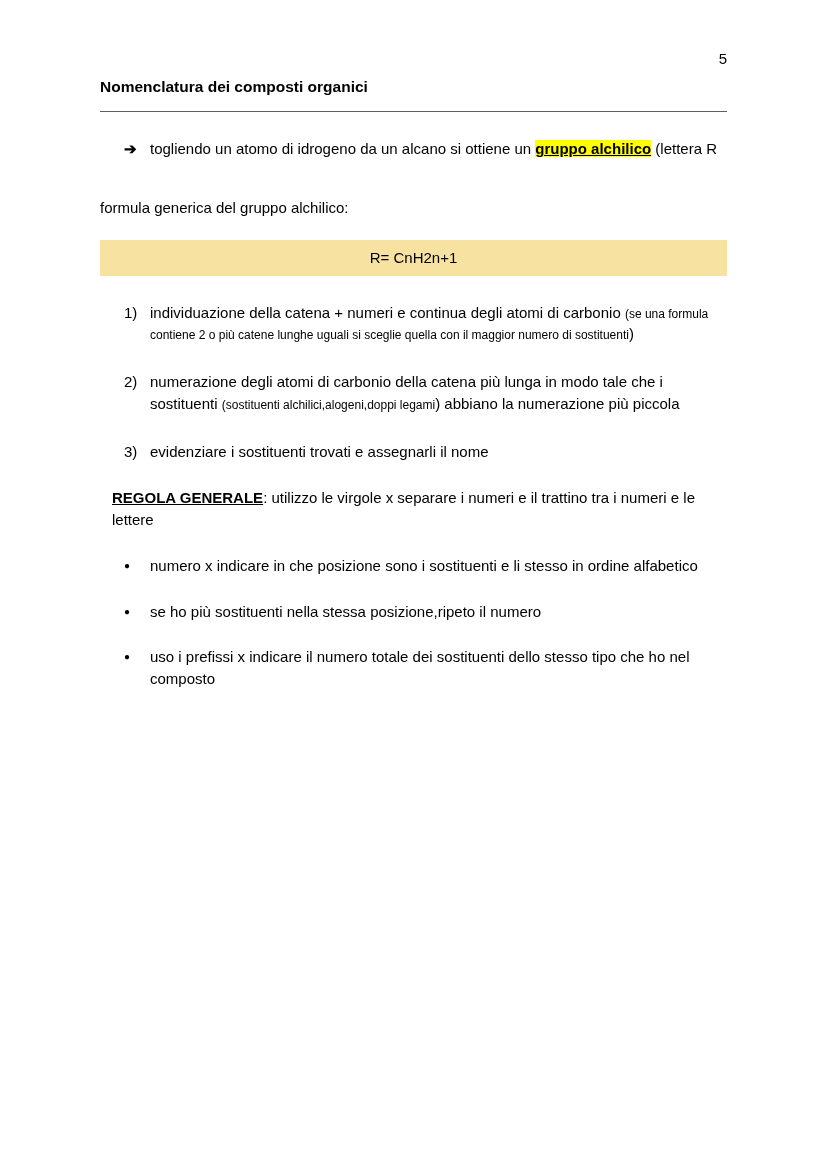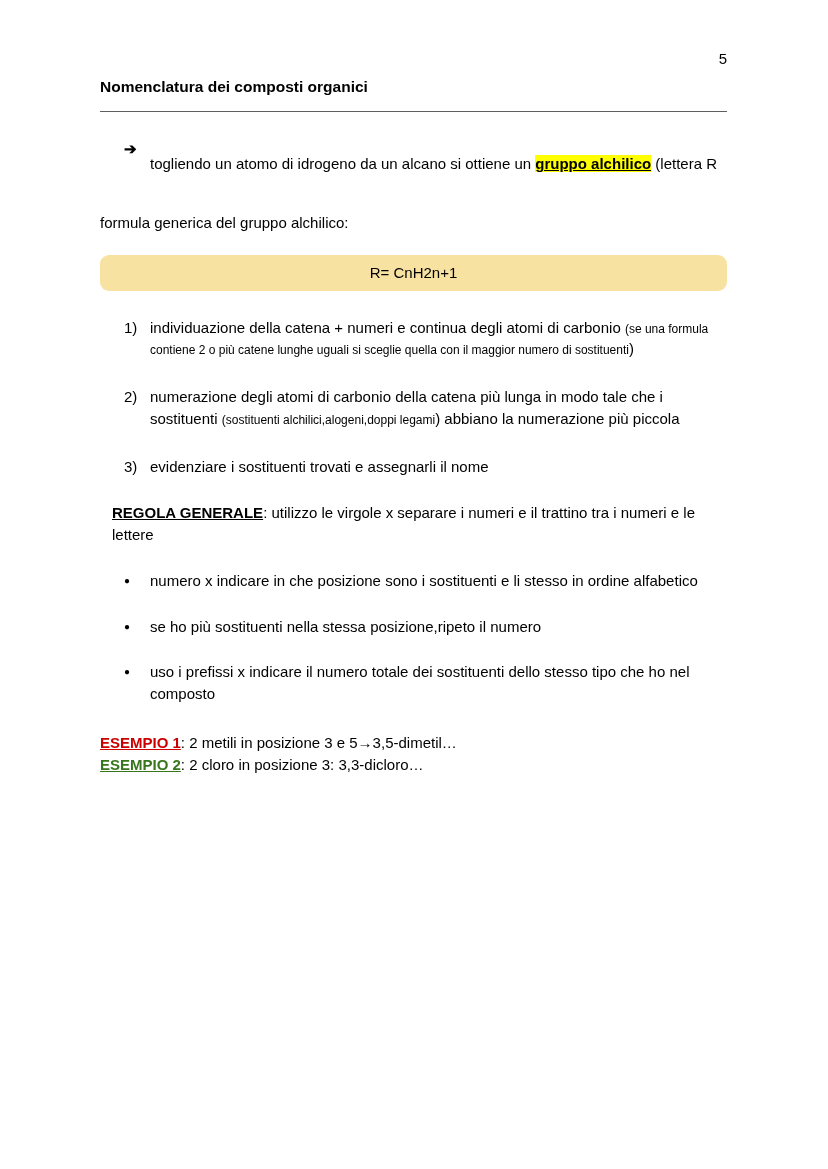--- a/index.html
+++ b/index.html
@@ -42,35 +42,34 @@
   .arrow-item {
     display: flex;
     margin-top: 26px;
     padding-left: 24px;
   }
   .arrow-marker {
     width: 26px;
     flex: 0 0 26px;
     font-weight: bold;
   }
-  .arrow-text { flex: 1; margin-top: 15px; }
+  .arrow-text { flex: 1; }
   .hl-term {
     background: #ffff00;
     font-weight: bold;
     text-decoration: underline;
   }
 
   .formula-intro { margin-top: 37px; }
   .formula-box {
     margin-top: 21px;
     background: #f8e2a2;
     text-align: center;
     padding: 7px 0;
     font-size: 15px;
-    border-radius: 9px;
   }
   .rules-intro { margin-top: 26px; }
 
   .numbered-list { margin-top: 14px; }
   .numbered-item {
     display: flex;
     margin-top: 26px;
     padding-left: 24px;
   }
   .numbered-item .num {
@@ -175,22 +174,14 @@
       <span class="item-text">se ho più sostituenti nella stessa posizione,ripeto il numero</span>
     </div>
 
     <div class="bullet-item">
       <span class="bullet-marker">●</span>
       <span class="item-text">uso i prefissi x indicare il numero totale dei sostituenti dello stesso tipo che ho nel composto</span>
     </div>
 
   </div>
 
-  <div class="examples">
-    <p class="example-line">
-      <span class="example-label red">ESEMPIO 1</span><span>: 2 metili in posizione 3 e 5→3,5-dimetil…</span>
-    </p>
-    <p class="example-line">
-      <span class="example-label green">ESEMPIO 2</span><span>: 2 cloro in posizione 3: 3,3-dicloro…</span>
-    </p>
-  </div>
 
 </div>
 
 </body></html>

